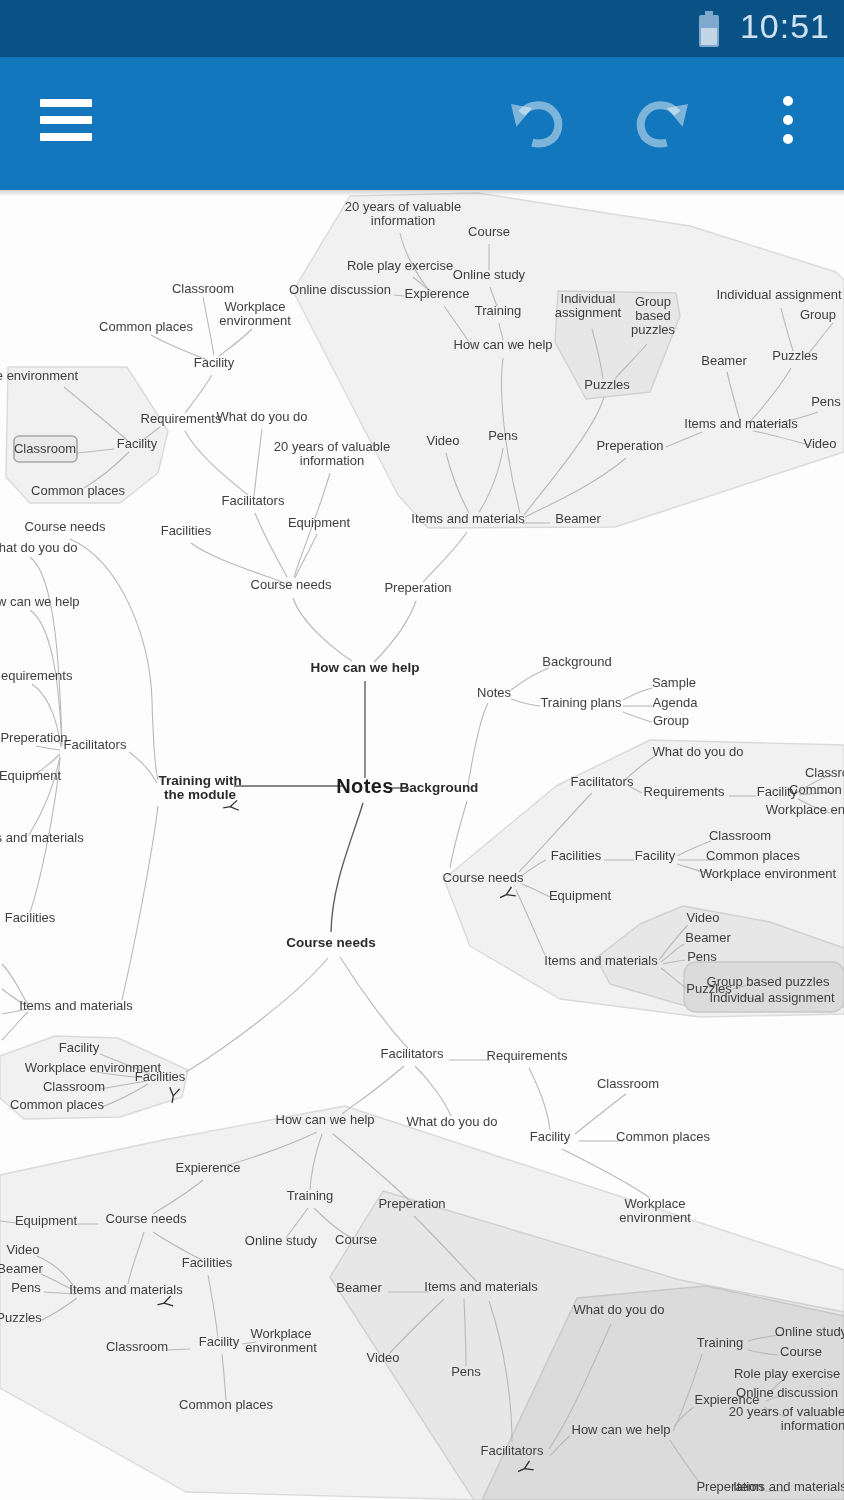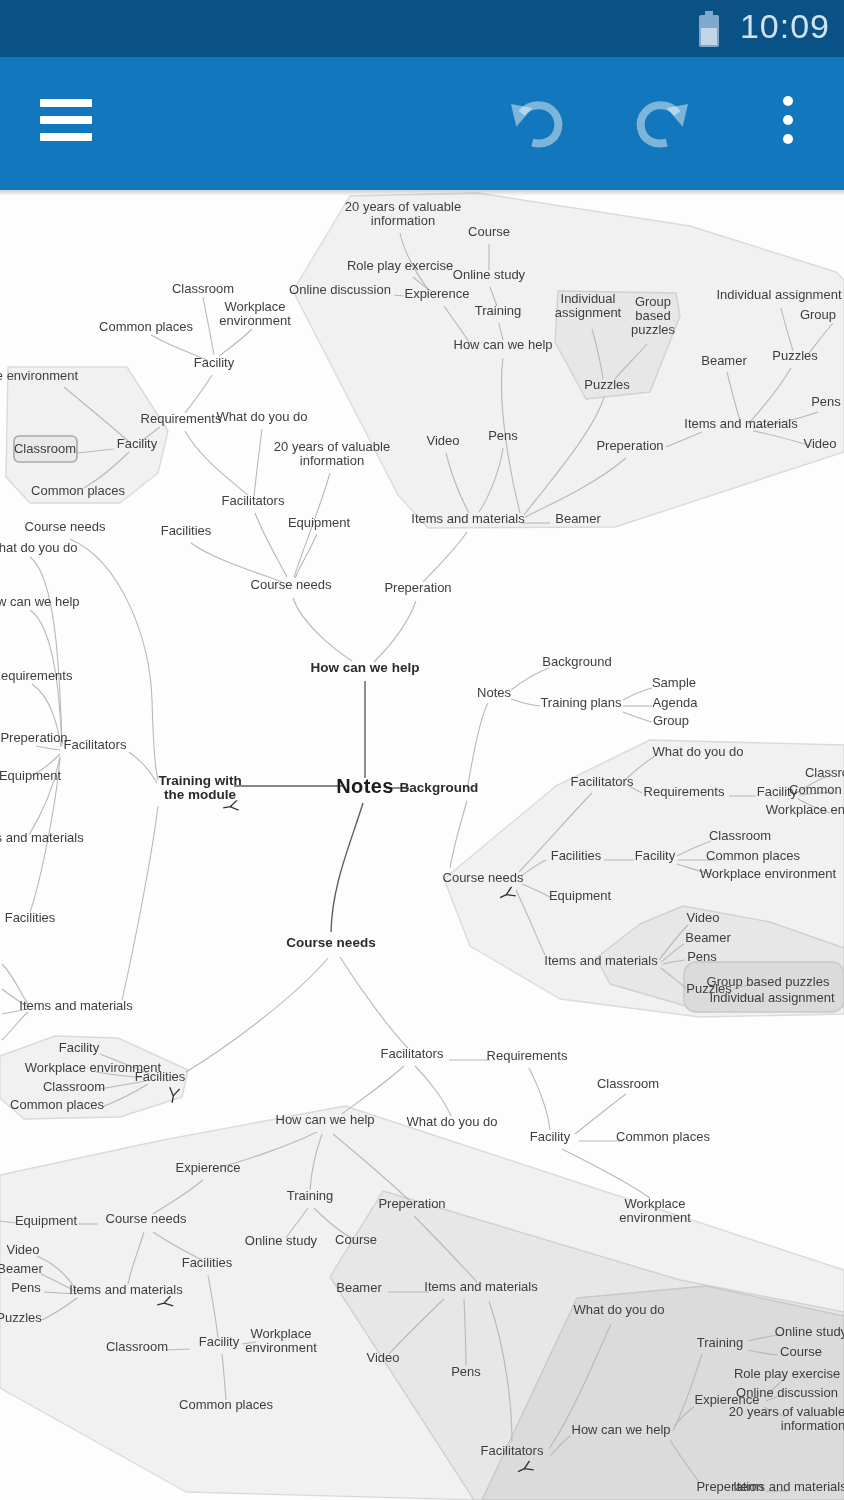--- a/index.html
+++ b/index.html
@@ -318,21 +318,21 @@
       <path d="M-11,0 L-4,0 M-4,0 L4,-5 M-4,0 L4,5" class="marker" transform="translate(528,1467) rotate(-25)"></path>
     </g>
 </svg>
 
 <div class="status-bar">
   <svg class="battery" width="26" height="38" viewBox="0 0 26 38">
     <rect x="9" y="0" width="8" height="5" fill="#7fa9cc"></rect>
     <rect x="3" y="4" width="20" height="32" rx="2" fill="#7fa9cc"></rect>
     <rect x="5" y="17" width="16" height="17" fill="#c3d6e6"></rect>
   </svg>
-  <span class="status-time">10:09</span>
+  <span class="status-time">10:51</span>
 </div>
 
 <div class="toolbar">
   <div class="hamburger">
     <div class="bar"></div>
       <div class="bar"></div>
       <div class="bar"></div>
   </div>
   <svg class="tbtn undo" viewBox="0 0 48 48">
     <path d="M14 16 C20 8 32 8 38 15 C44 22 42 33 34 37 C30 39 26 39 22 38" fill="none" stroke="rgba(255,255,255,0.45)" stroke-width="6"></path>

